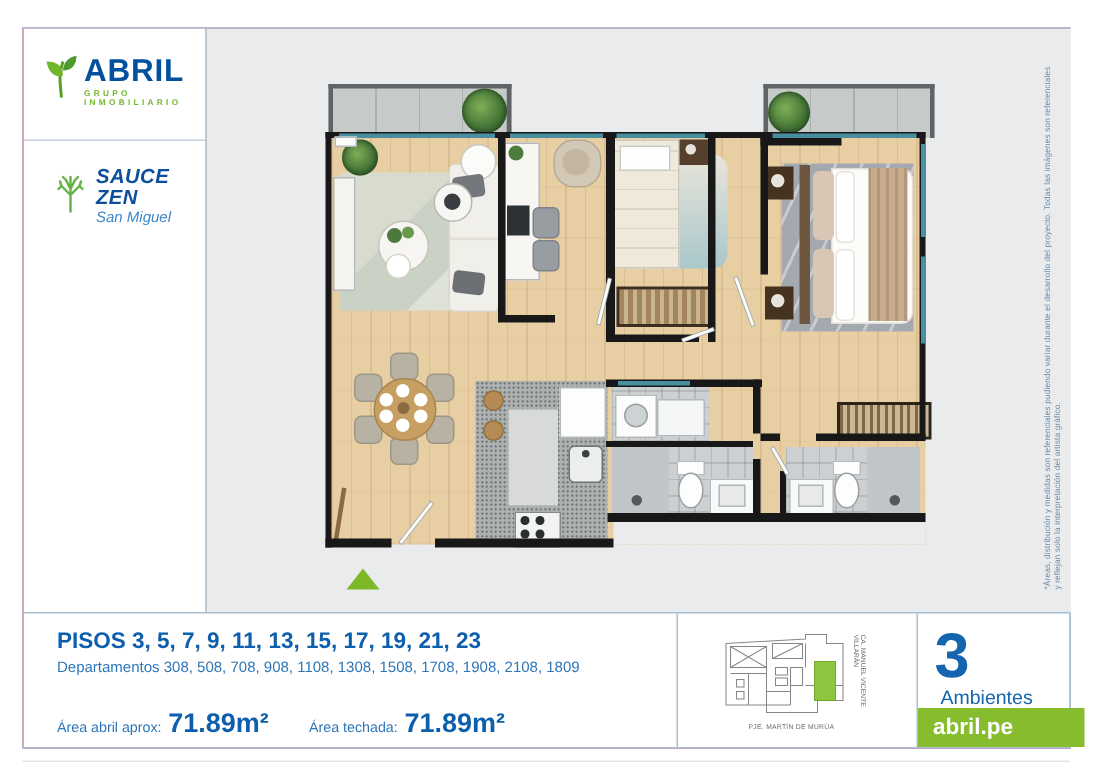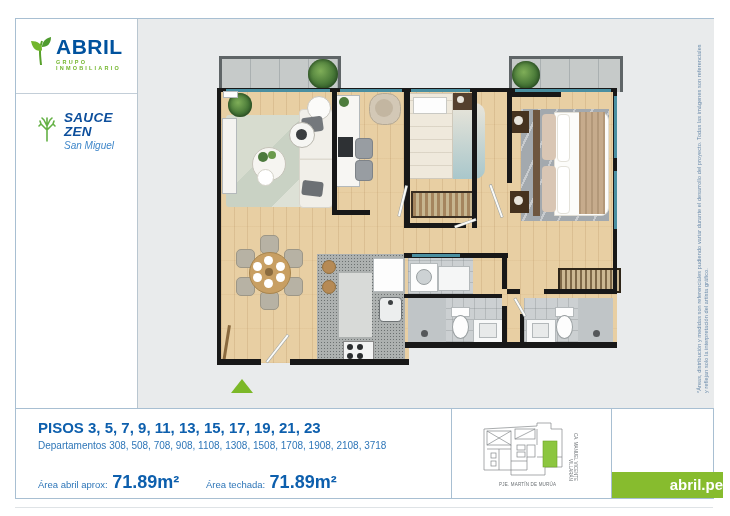--- a/index.html
+++ b/index.html
@@ -10,21 +10,21 @@
   #frame{left:15px;top:18px;width:697px;height:479px;border:1px solid #a8bfd2;background:#be185d;}
   #plan-area{left:121px;top:0;width:576px;height:389px;background:#e9ebec;border-left:1px solid #b9c6d0;border-bottom:1px solid #a8bfd2;overflow:hidden;}
   #left-col{left:0;top:0;width:121px;height:389px;background:#ffffff;}
   #col-divider{left:0;top:74px;width:121px;height:1px;background:#c3ced8;}
   
   .abril-word{font-size:21px;font-weight:800;color:#00529e;letter-spacing:.5px;line-height:20px;}
   .abril-tag{font-size:5.5px;font-weight:700;color:#72b62c;letter-spacing:2.2px;margin-top:2px;}
   .sz-name{font-size:13.5px;font-weight:800;color:#0d4f9c;letter-spacing:.3px;line-height:14px;}
   .sz-sub{font-size:10px;color:#3e86c9;margin-top:1px;}
   
-  #band{left:0;top:389px;width:697px;height:90px;background:#ffffff;text-align:right;}
+  #band{left:0;top:389px;width:697px;height:90px;background:#ffffff;}
   .band-divider{top:0;width:1px;height:90px;background:#a8bfd2;}
   .pisos{font-size:15px;font-weight:800;color:#0d5fad;}
   .deptos{font-size:10px;color:#2e76b8;}
   .arealabel{font-size:9.5px;color:#2e76b8;}
   .areaval{font-size:18px;font-weight:800;color:#0d5fad;}
   .big3{font-size:42px;font-weight:800;color:#1465ad;line-height:40px;}
   .amb{font-size:13px;color:#1465ad;}
   #abril-pe{background:#87bc2e;color:#ffffff;font-weight:800;font-size:15px;line-height:26px;padding-left:10px;}
   
   .wood{background-color:#e8cfa3;background-image:repeating-linear-gradient(90deg,rgba(150,105,55,.16) 0 1px,transparent 1px 13px),repeating-linear-gradient(0deg,rgba(170,125,70,.08) 0 1px,transparent 1px 34px);}
@@ -216,21 +216,21 @@
     <div class="a" style="left:93px;top:360px;width:0;height:0;border-left:11px solid transparent;border-right:11px solid transparent;border-bottom:14px solid #7cb828;"></div>
 
     <div class="a disc" style="left:558px;top:22px;width:14px;height:352px;">*Áreas, distribución y medidas son referenciales pudiendo variar durante el desarrollo del proyecto. Todas las imágenes son referenciales y reflejan solo la interpretación del artista gráfico.</div>
   </div>
 
   <div class="a" id="band" style="border-top:1px solid #a8bfd2;box-sizing:border-box;">
     <div class="a band-divider" style="left:435px;"></div>
     <div class="a band-divider" style="left:595px;"></div>
 
     <div class="a pisos" style="left:22px;top:10px;">PISOS 3, 5, 7, 9, 11, 13, 15, 17, 19, 21, 23</div>
-    <div class="a deptos" style="left:22px;top:31px;">Departamentos 308, 508, 708, 908, 1108, 1308, 1508, 1708, 1908, 2108, 3718</div>
+    <div class="a deptos" style="left:22px;top:31px;">Departamentos 308, 508, 708, 908, 1108, 1308, 1508, 1708, 1908, 2108, 1809</div>
     <div class="a" style="left:22px;top:63px;">
       <span class="arealabel">Área abril aprox:</span>
       <span class="areaval">71.89m²</span>
     </div>
     <div class="a" style="left:190px;top:63px;">
       <span class="arealabel">Área techada:</span>
       <span class="areaval">71.89m²</span>
     </div>
 
     <div class="a" style="left:465px;top:12px;width:92px;height:66px;">
@@ -247,19 +247,23 @@
           <path d="M6 28 L30 28 M18 28 L18 49 M30 24 L30 49 M56 8 L56 24 M56 36 L81 36 M64 36 L64 46 M30 40 L46 40 M46 36 L46 49 M30 49 L46 49"></path>
           <rect x="10" y="32" width="5" height="5"></rect>
           <rect x="10" y="40" width="5" height="5"></rect>
         </g>
         <rect x="62" y="20" width="14" height="26" fill="#8cc63f" stroke="#6da226" stroke-width="0.6"></rect>
       </svg>
       <div class="a tinylabel" style="left:18px;top:61px;white-space:nowrap;">PJE. MARTÍN DE MURÚA</div>
       <div class="a kp-vert" style="left:87px;top:2px;height:58px;overflow:hidden;">CA. MANUEL VICENTE VILLARÁN</div>
     </div>
 
+    <div class="a" style="left:607px;top:8px;">
+      <span class="big3">3</span>
+      <span class="amb" style="vertical-align:10px;margin-left:4px;">Ambientes</span>
+    </div>
     <div class="a" id="abril-pe" style="left:596px;top:63px;width:101px;height:26px;">abril.pe</div>
   </div>
 
  </div>
 
  <div class="a" style="left:15px;top:507px;width:698px;height:1px;background:#dfe3e6;"></div>
 </div>
 
 </body></html>

